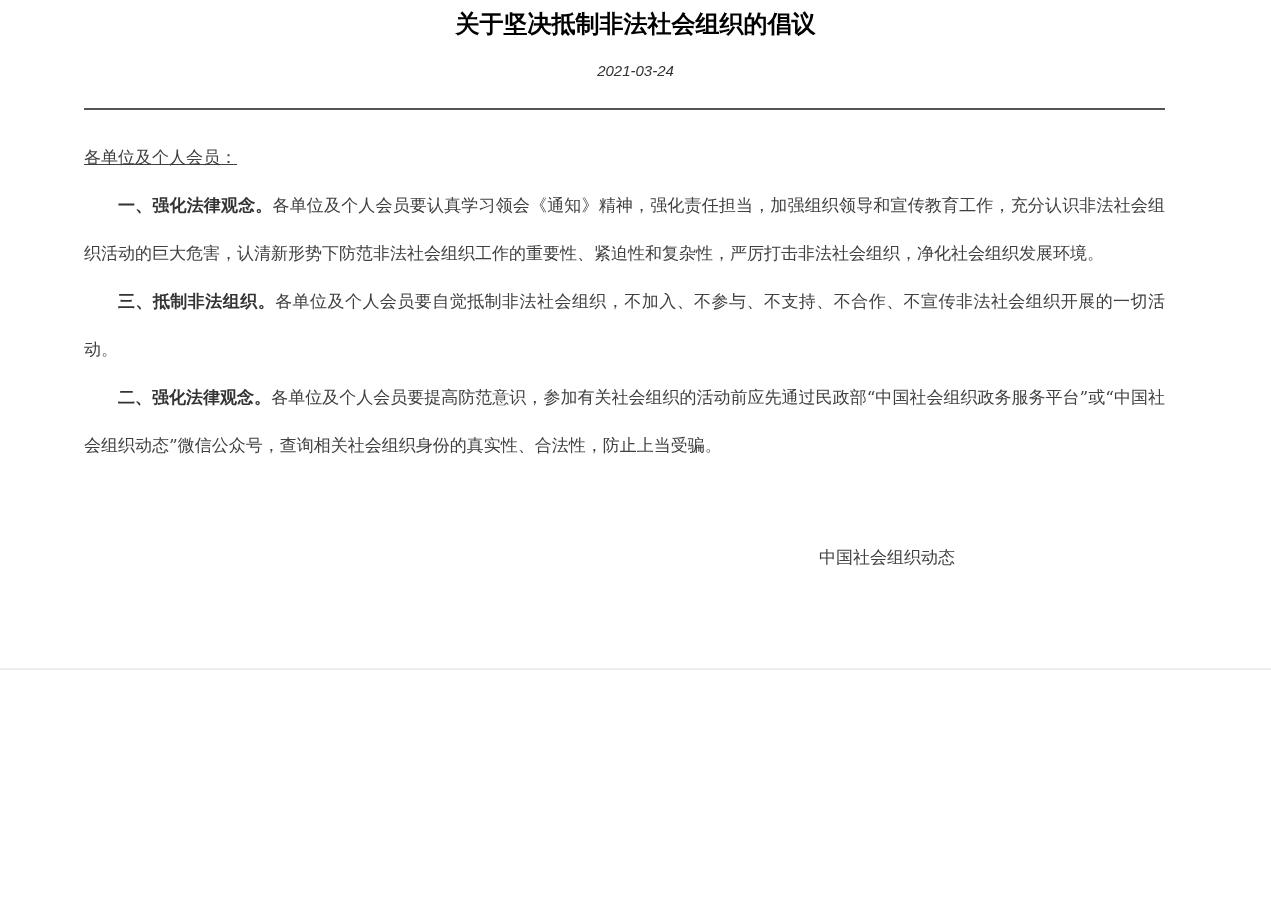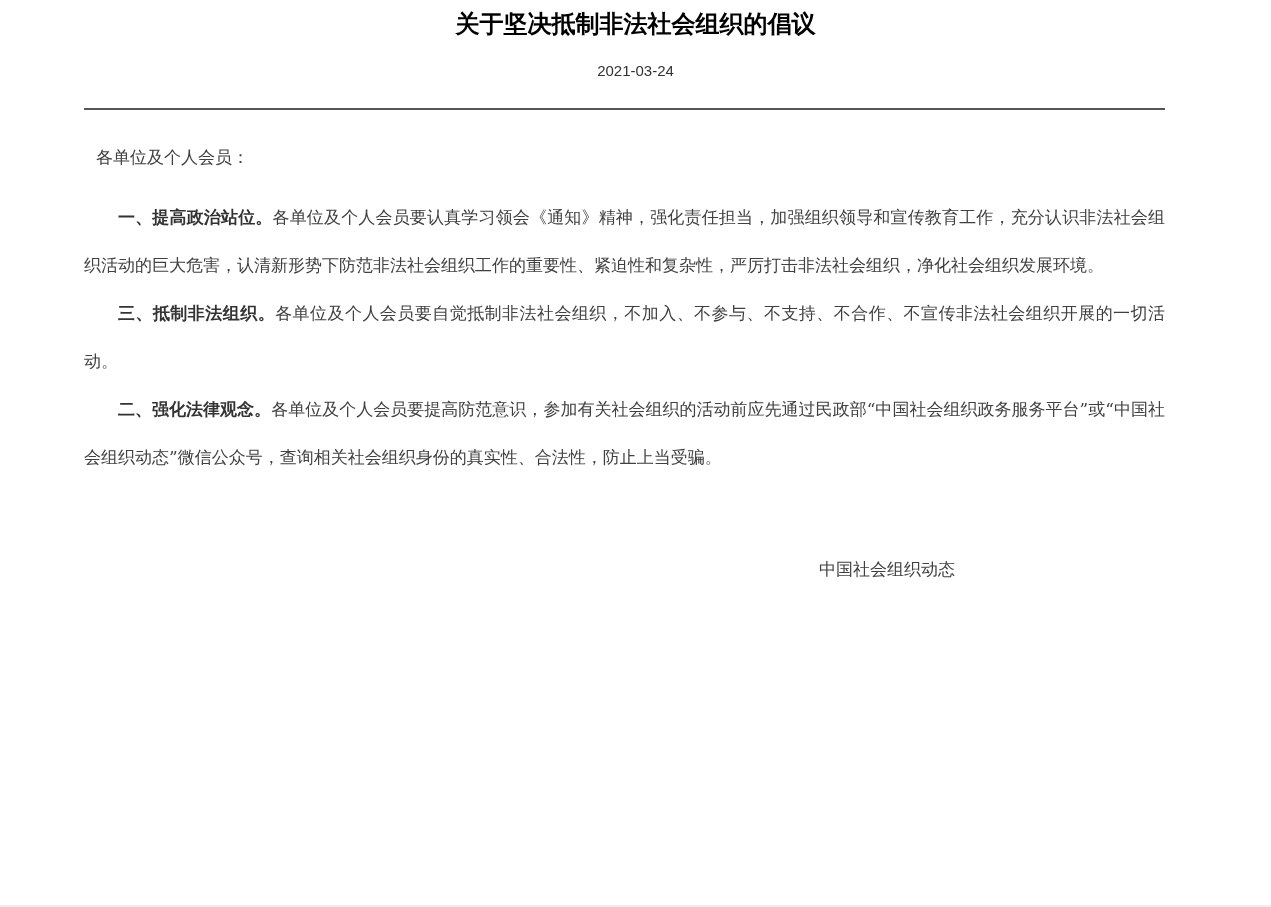--- a/index.html
+++ b/index.html
@@ -3,56 +3,58 @@
 <meta charset="utf-8">
 <style>
   html, body {
     margin: 0;
     padding: 0;
     background: #ffffff;
   }
   .page {
     position: relative;
     width: 1271px;
-    height: 907px;
+    height: 670px;
     background: #ffffff;
     overflow: hidden;
     font-family: "DejaVu Serif", serif;
     color: #404040;
   }
   .doc-title {
     margin: 0;
     padding-top: 8px;
     text-align: center;
     font-size: 24px;
     font-weight: 700;
     color: #000000;
     font-family: "Liberation Sans", sans-serif;
   }
   .doc-date {
     margin-top: 22px;
     text-align: center;
     font-size: 15px;
     color: #333333;
     font-family: "Liberation Sans", sans-serif;
+    font-style: italic;
   }
   .divider {
     border: none;
     border-top: 2px solid #555555;
     margin: 29px 106px 0 84px;
     height: 0;
   }
   .content {
     margin: 23px 106px 0 84px;
     font-size: 17px;
     line-height: 48px;
     text-align: justify;
   }
   .salutation {
-    margin: 12px;
+    margin: 0;
+    text-decoration: underline;
   }
   .para {
     margin: 0;
     text-indent: 2em;
   }
   .para b {
     font-weight: 700;
     color: #333333;
   }
   .signature {
@@ -79,21 +81,21 @@
 
   <div class="doc-date">2021-03-24</div>
 
   <hr class="divider">
 
   <div class="content">
 
     <p class="salutation">各单位及个人会员：</p>
 
 
-    <p class="para"><b>一、提高政治站位。</b><span>各单位及个人会员要认真学习领会《通知》精神，强化责任担当，加强组织领导和宣传教育工作，充分认识非法社会组织活动的巨大危害，认清新形势下防范非法社会组织工作的重要性、紧迫性和复杂性，严厉打击非法社会组织，净化社会组织发展环境。</span></p>
+    <p class="para"><b>一、强化法律观念。</b><span>各单位及个人会员要认真学习领会《通知》精神，强化责任担当，加强组织领导和宣传教育工作，充分认识非法社会组织活动的巨大危害，认清新形势下防范非法社会组织工作的重要性、紧迫性和复杂性，严厉打击非法社会组织，净化社会组织发展环境。</span></p>
 
     <p class="para"><b>三、抵制非法组织。</b><span>各单位及个人会员要自觉抵制非法社会组织，不加入、不参与、不支持、不合作、不宣传非法社会组织开展的一切活动。</span></p>
 
     <p class="para"><b>二、强化法律观念。</b><span>各单位及个人会员要提高防范意识，参加有关社会组织的活动前应先通过民政部“中国社会组织政务服务平台”或“中国社会组织动态”微信公众号，查询相关社会组织身份的真实性、合法性，防止上当受骗。</span></p>
 
 
     <div class="signature">
       <div>中国社会组织动态</div>
     </div>
 

